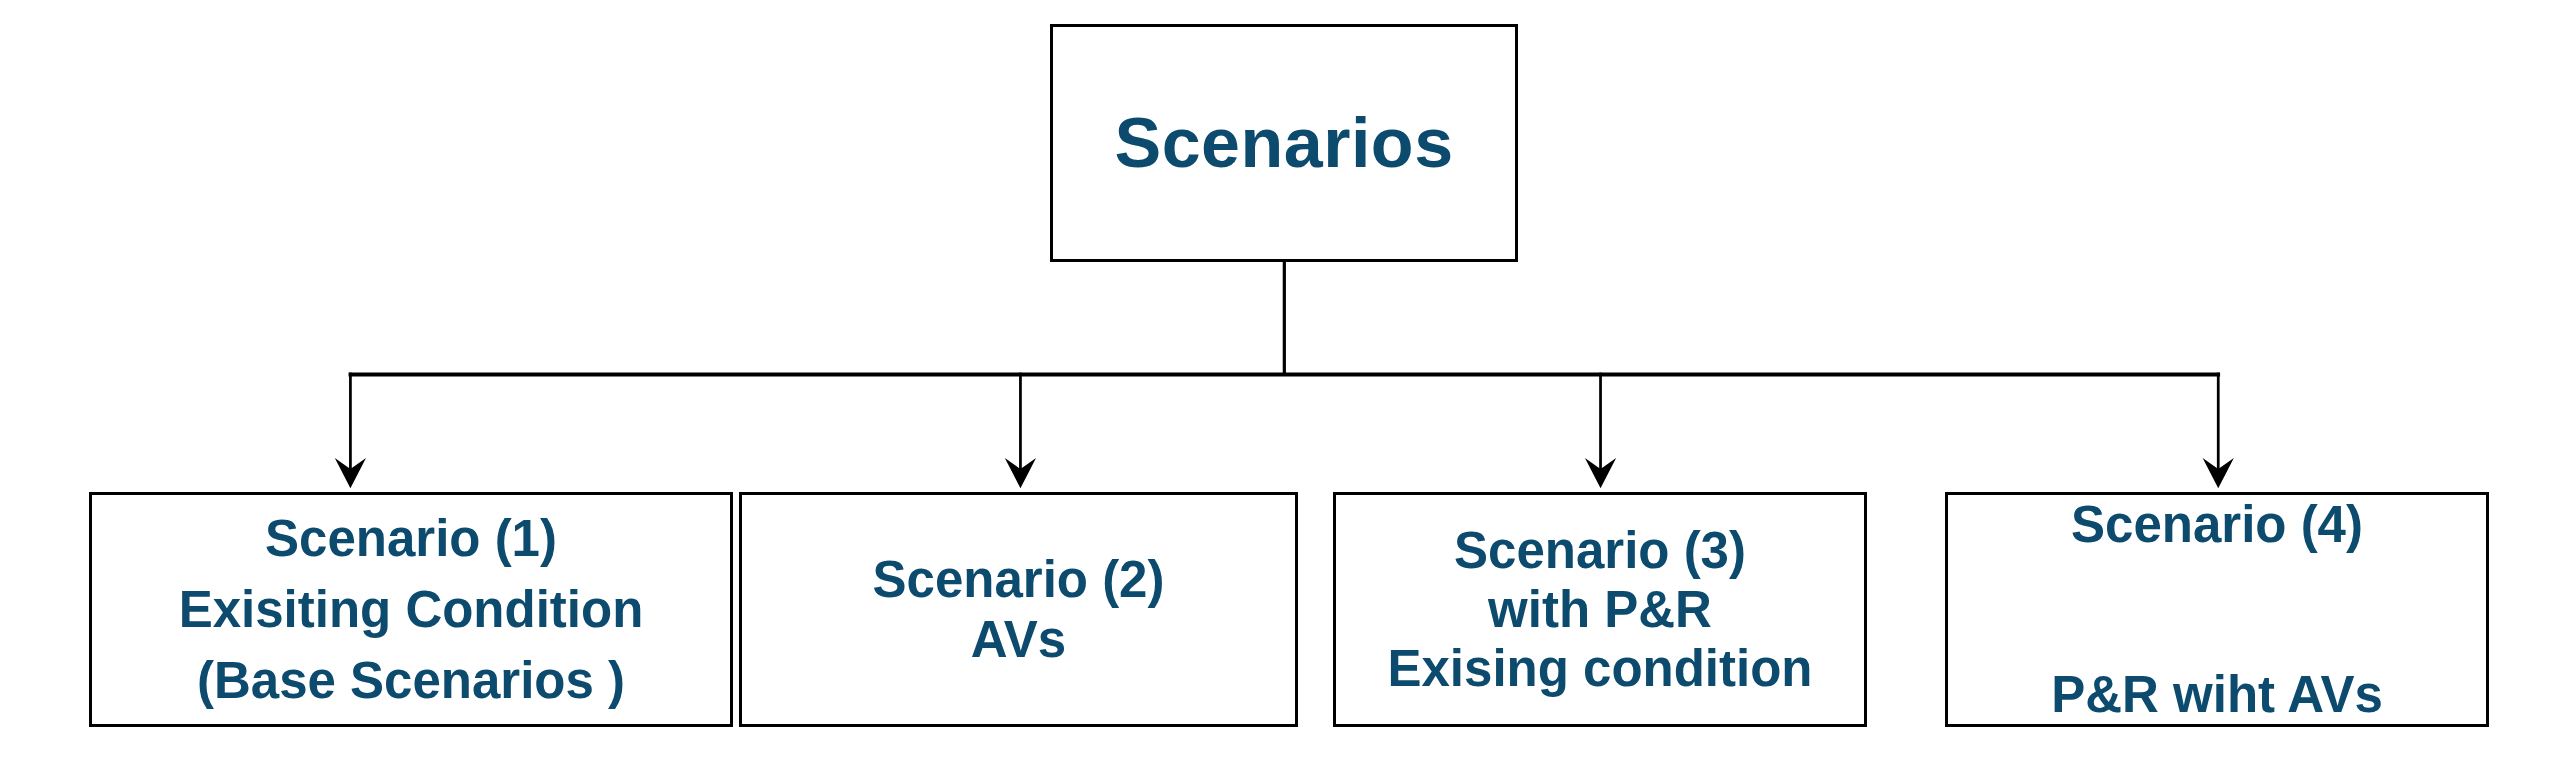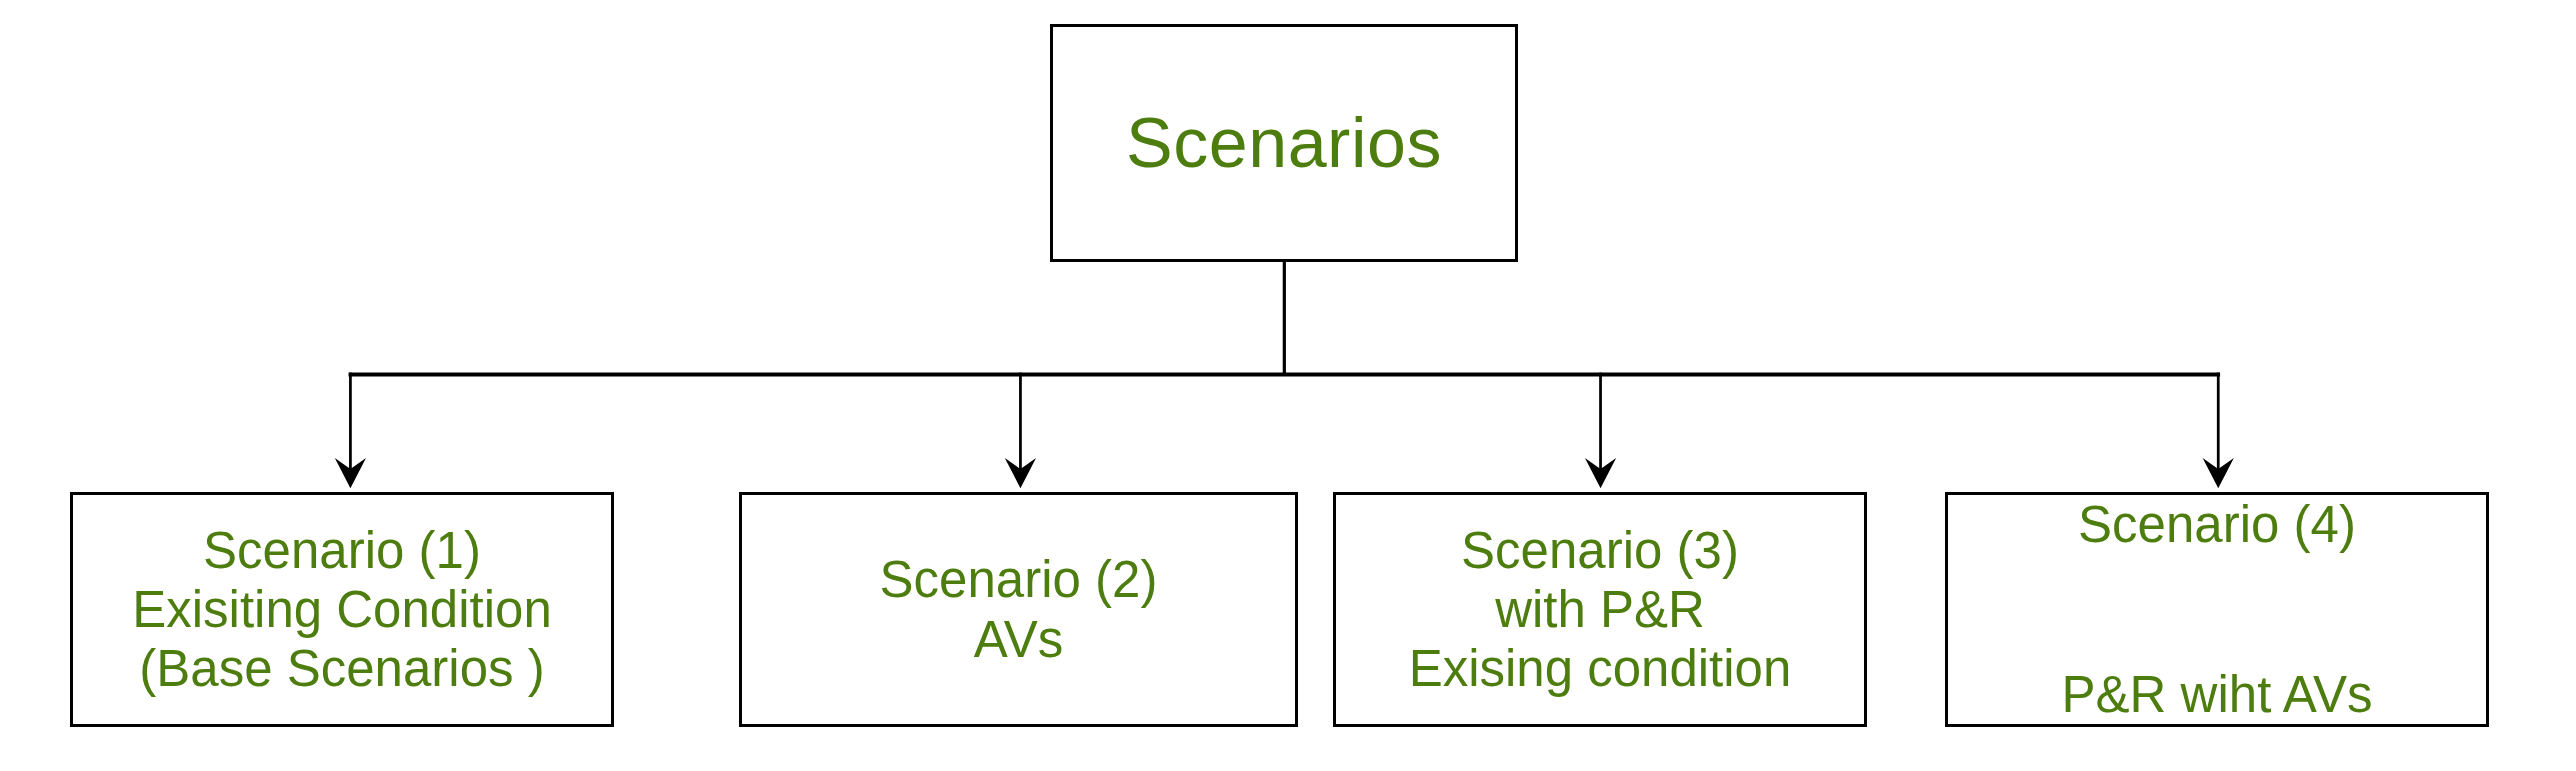--- a/index.html
+++ b/index.html
@@ -6,22 +6,22 @@
     margin: 0;
     padding: 0;
     background: #ffffff;
   }
   .canvas {
     position: relative;
     width: 2576px;
     height: 771px;
     background: #ffffff;
     font-family: "Liberation Sans", sans-serif;
-    font-weight: normal;
-    color: #4d7c0f;
+    font-weight: bold;
+    color: #0c4a6e;
     overflow: hidden;
   }
   .connectors {
     position: absolute;
     left: 0;
     top: 0;
     width: 2576px;
     height: 771px;
   }
   .node {
@@ -42,21 +42,21 @@
     height: 238px;
     font-size: 70px;
     letter-spacing: 0.5px;
   }
   .leaf-node {
     top: 492px;
     height: 235px;
     font-size: 51px;
     line-height: 1.16;
   }
-  .leaf-1 { left: 70px;   width: 544px; }
+  .leaf-1 { left: 89px;   width: 644px; gap: 12px; }
   .leaf-2 { left: 739px;  width: 559px; }
   .leaf-3 { left: 1333px; width: 534px; justify-content: center; }
   .leaf-4 { left: 1945px; width: 544px; justify-content: space-between; }
   .node-line {
     display: block;
     white-space: pre;
   }
 </style>
 </head>
 <body>

